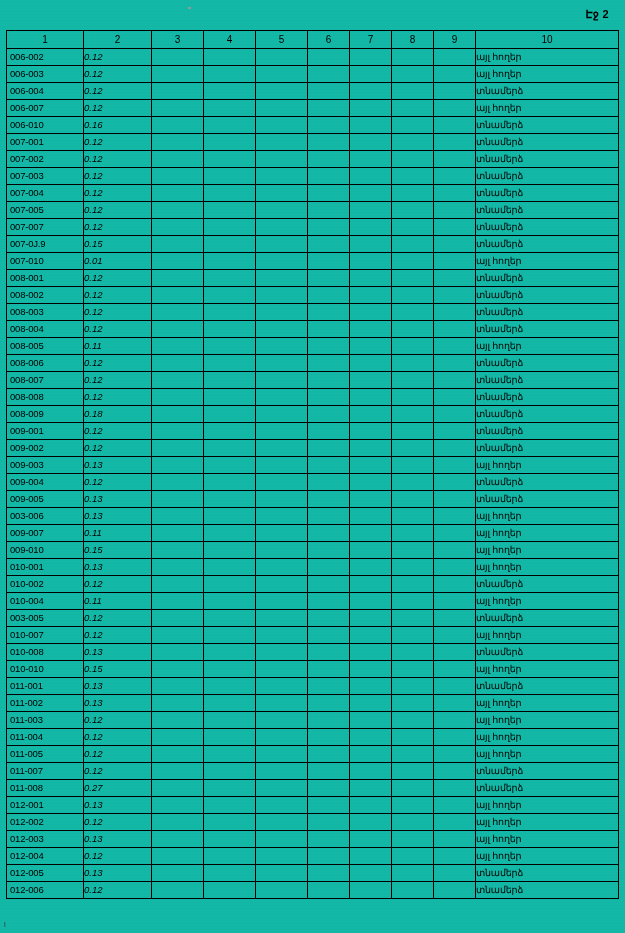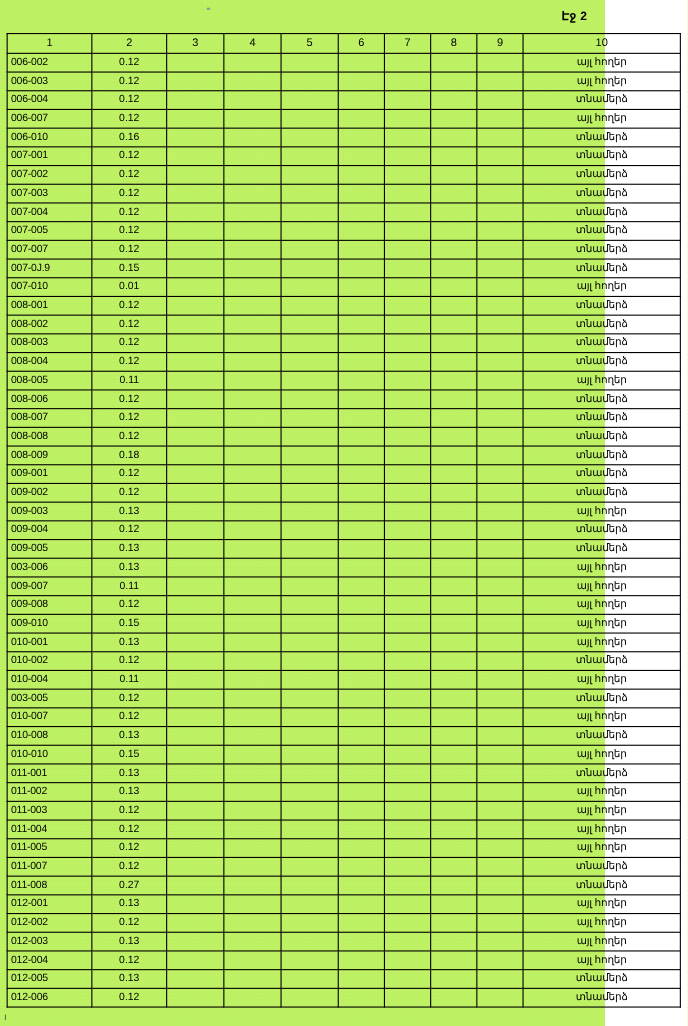--- a/index.html
+++ b/index.html
@@ -10,25 +10,25 @@
   body {
     width: 625px;
     height: 933px;
     font-family: "Liberation Sans", sans-serif;
     color: #000000;
     position: relative;
     overflow: hidden;
   }
   .page {
     position: relative;
-    width: 550px;
+    width: 625px;
     height: 933px;
     box-sizing: border-box;
     padding: 0;
-    background: #bef264;
+    background: #14b8a6;
   }
   .page-header {
     position: absolute;
     top: 8px;
     right: 16px;
     font-size: 11px;
     font-weight: bold;
     letter-spacing: 0.3px;
   }
   .speck {
@@ -59,25 +59,24 @@
     font-size: 10px;
     height: 17px;
   }
   td.c1 {
     text-align: left;
     padding-left: 3px;
     font-size: 9.5px;
     letter-spacing: -0.2px;
   }
   td.c2 {
-    text-align: center;
     font-size: 9.5px;
+    font-style: italic;
   }
   td.c10 {
-    text-align: center;
     font-size: 9.5px;
     letter-spacing: -0.2px;
   }
   td.blank {
     background: transparent;
   }
   
   .grain {
     position: absolute;
     inset: 0;
@@ -474,32 +473,20 @@
           <td class="blank"></td>
           <td class="blank"></td>
           <td class="blank"></td>
           <td class="blank"></td>
           <td class="blank"></td>
           <td class="blank"></td>
           <td class="blank"></td>
           <td class="c10">այլ հողեր</td>
         </tr>
         <tr>
-          <td class="c1">009-008</td>
-          <td class="c2">0.12</td>
-          <td class="blank"></td>
-          <td class="blank"></td>
-          <td class="blank"></td>
-          <td class="blank"></td>
-          <td class="blank"></td>
-          <td class="blank"></td>
-          <td class="blank"></td>
-          <td class="c10">այլ հողեր</td>
-        </tr>
-        <tr>
           <td class="c1">009-010</td>
           <td class="c2">0.15</td>
           <td class="blank"></td>
           <td class="blank"></td>
           <td class="blank"></td>
           <td class="blank"></td>
           <td class="blank"></td>
           <td class="blank"></td>
           <td class="blank"></td>
           <td class="c10">այլ հողեր</td>

